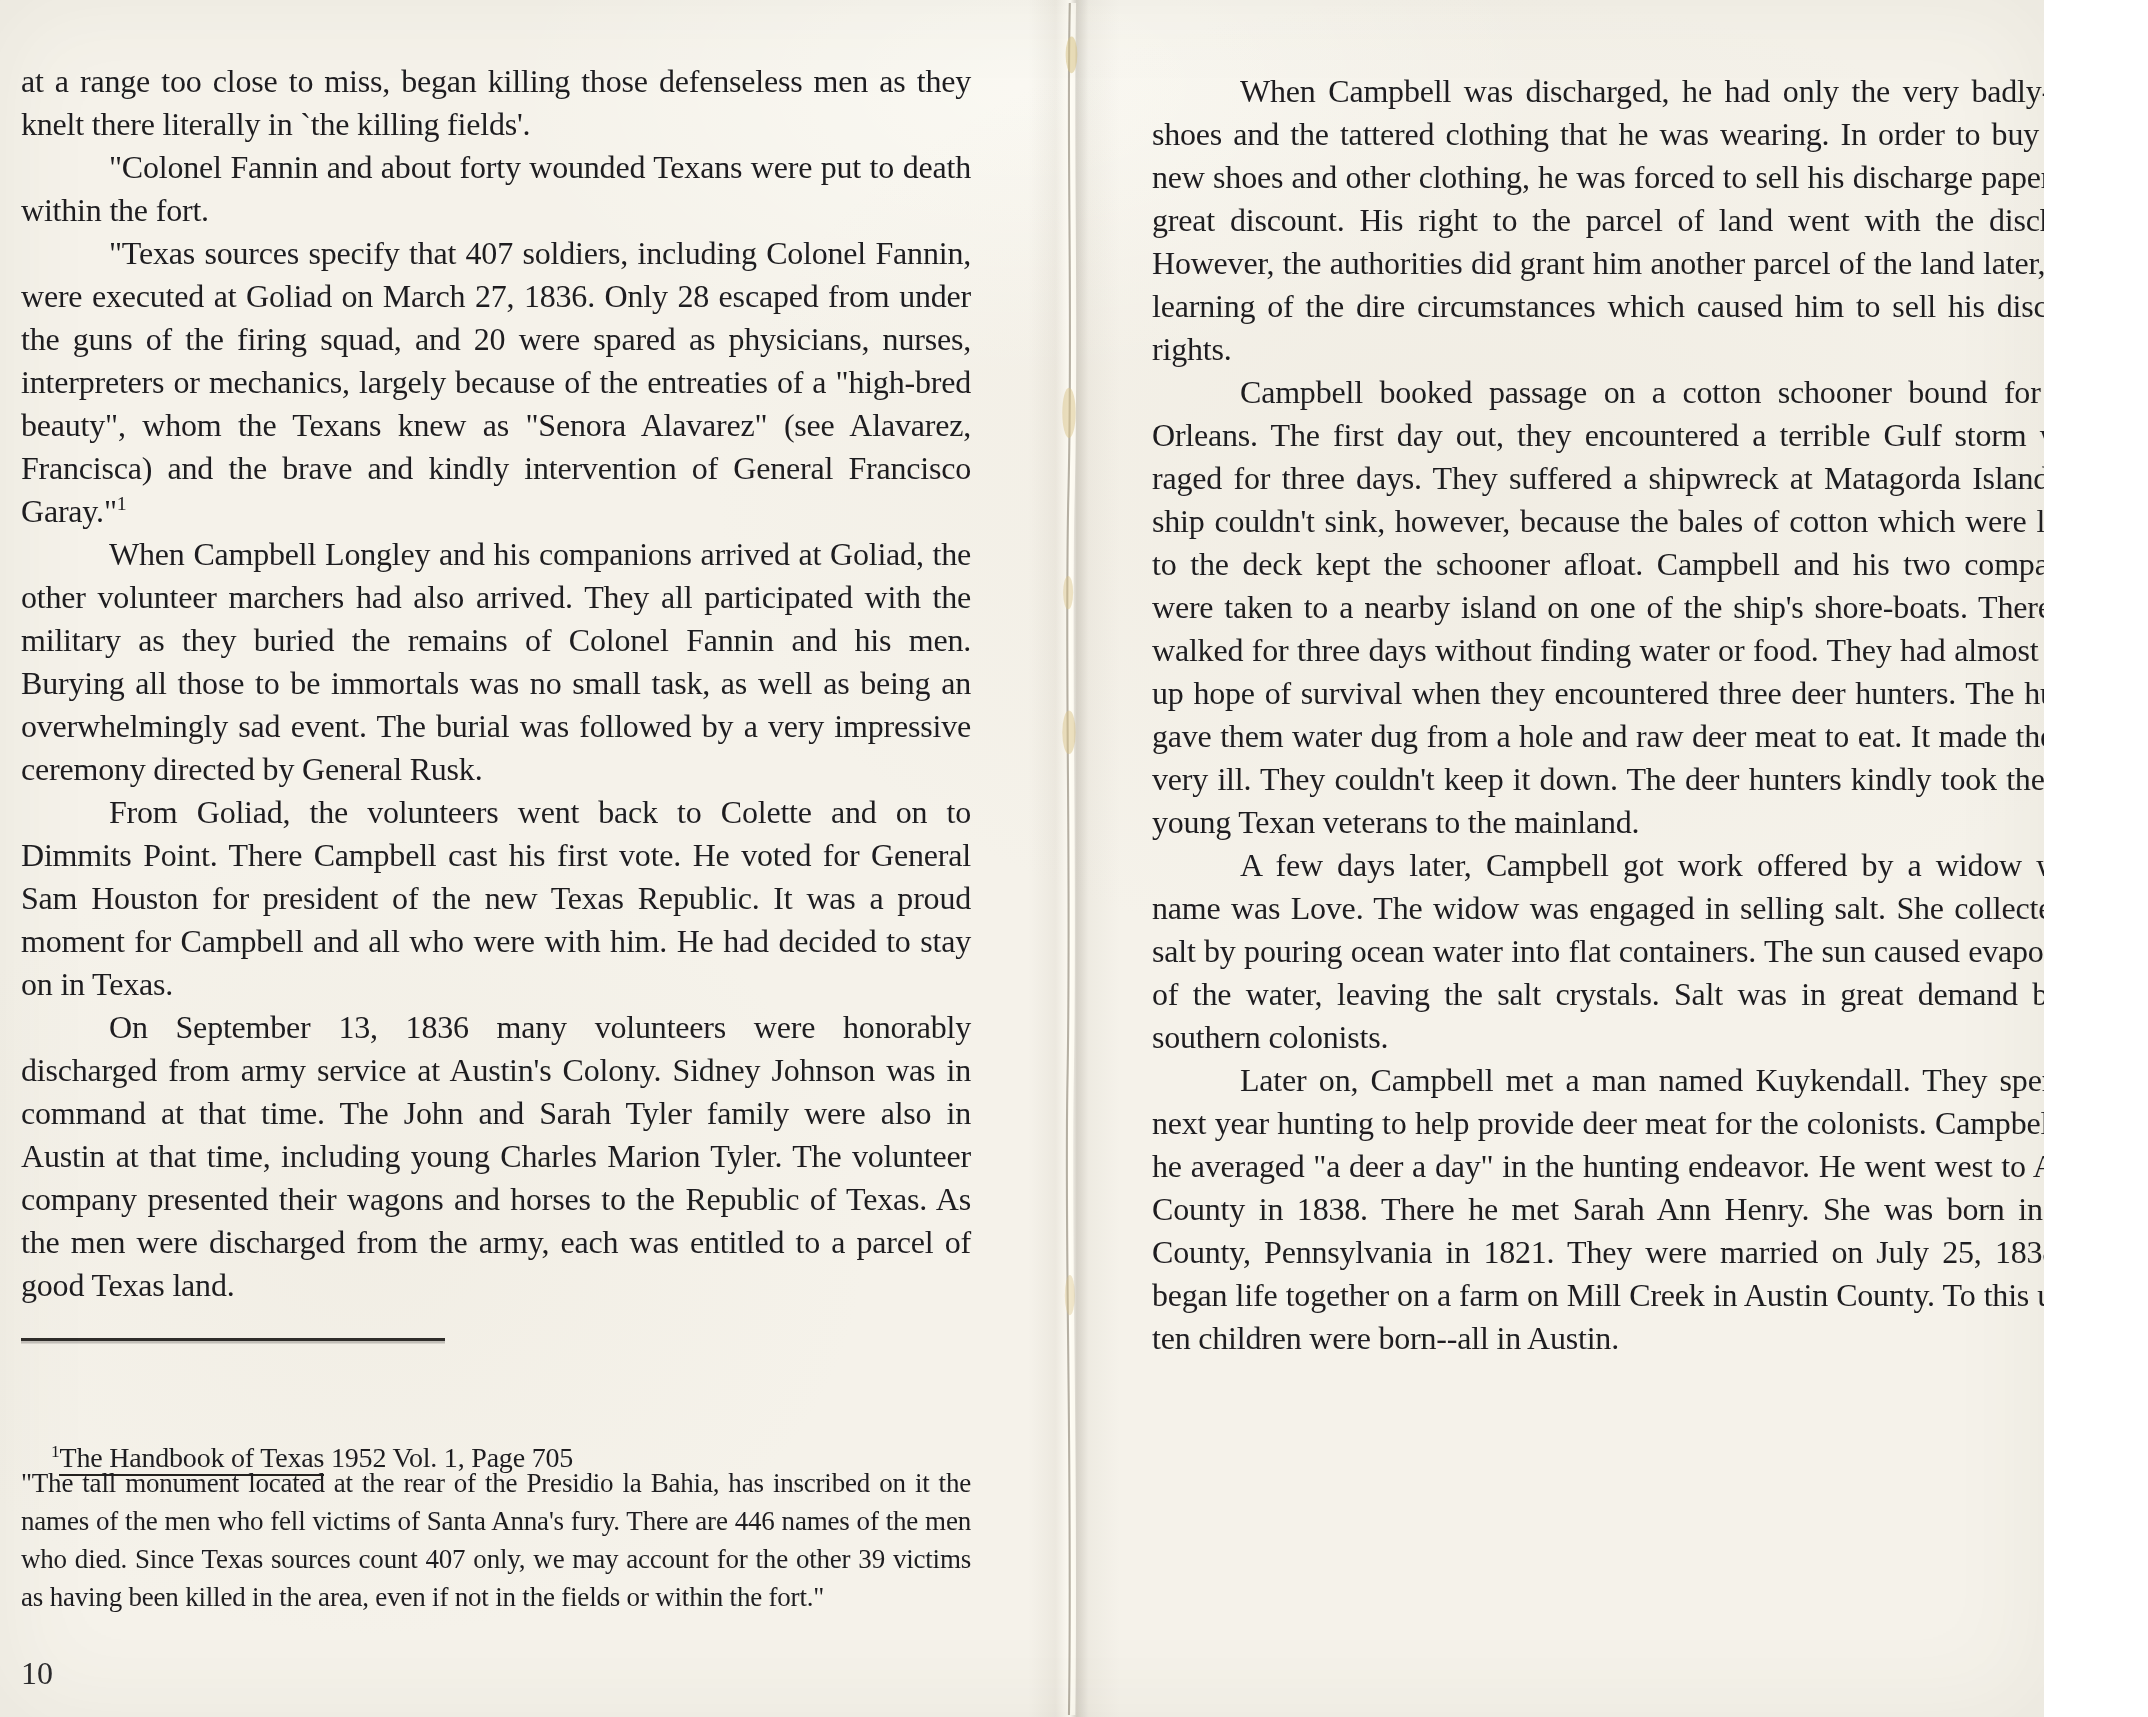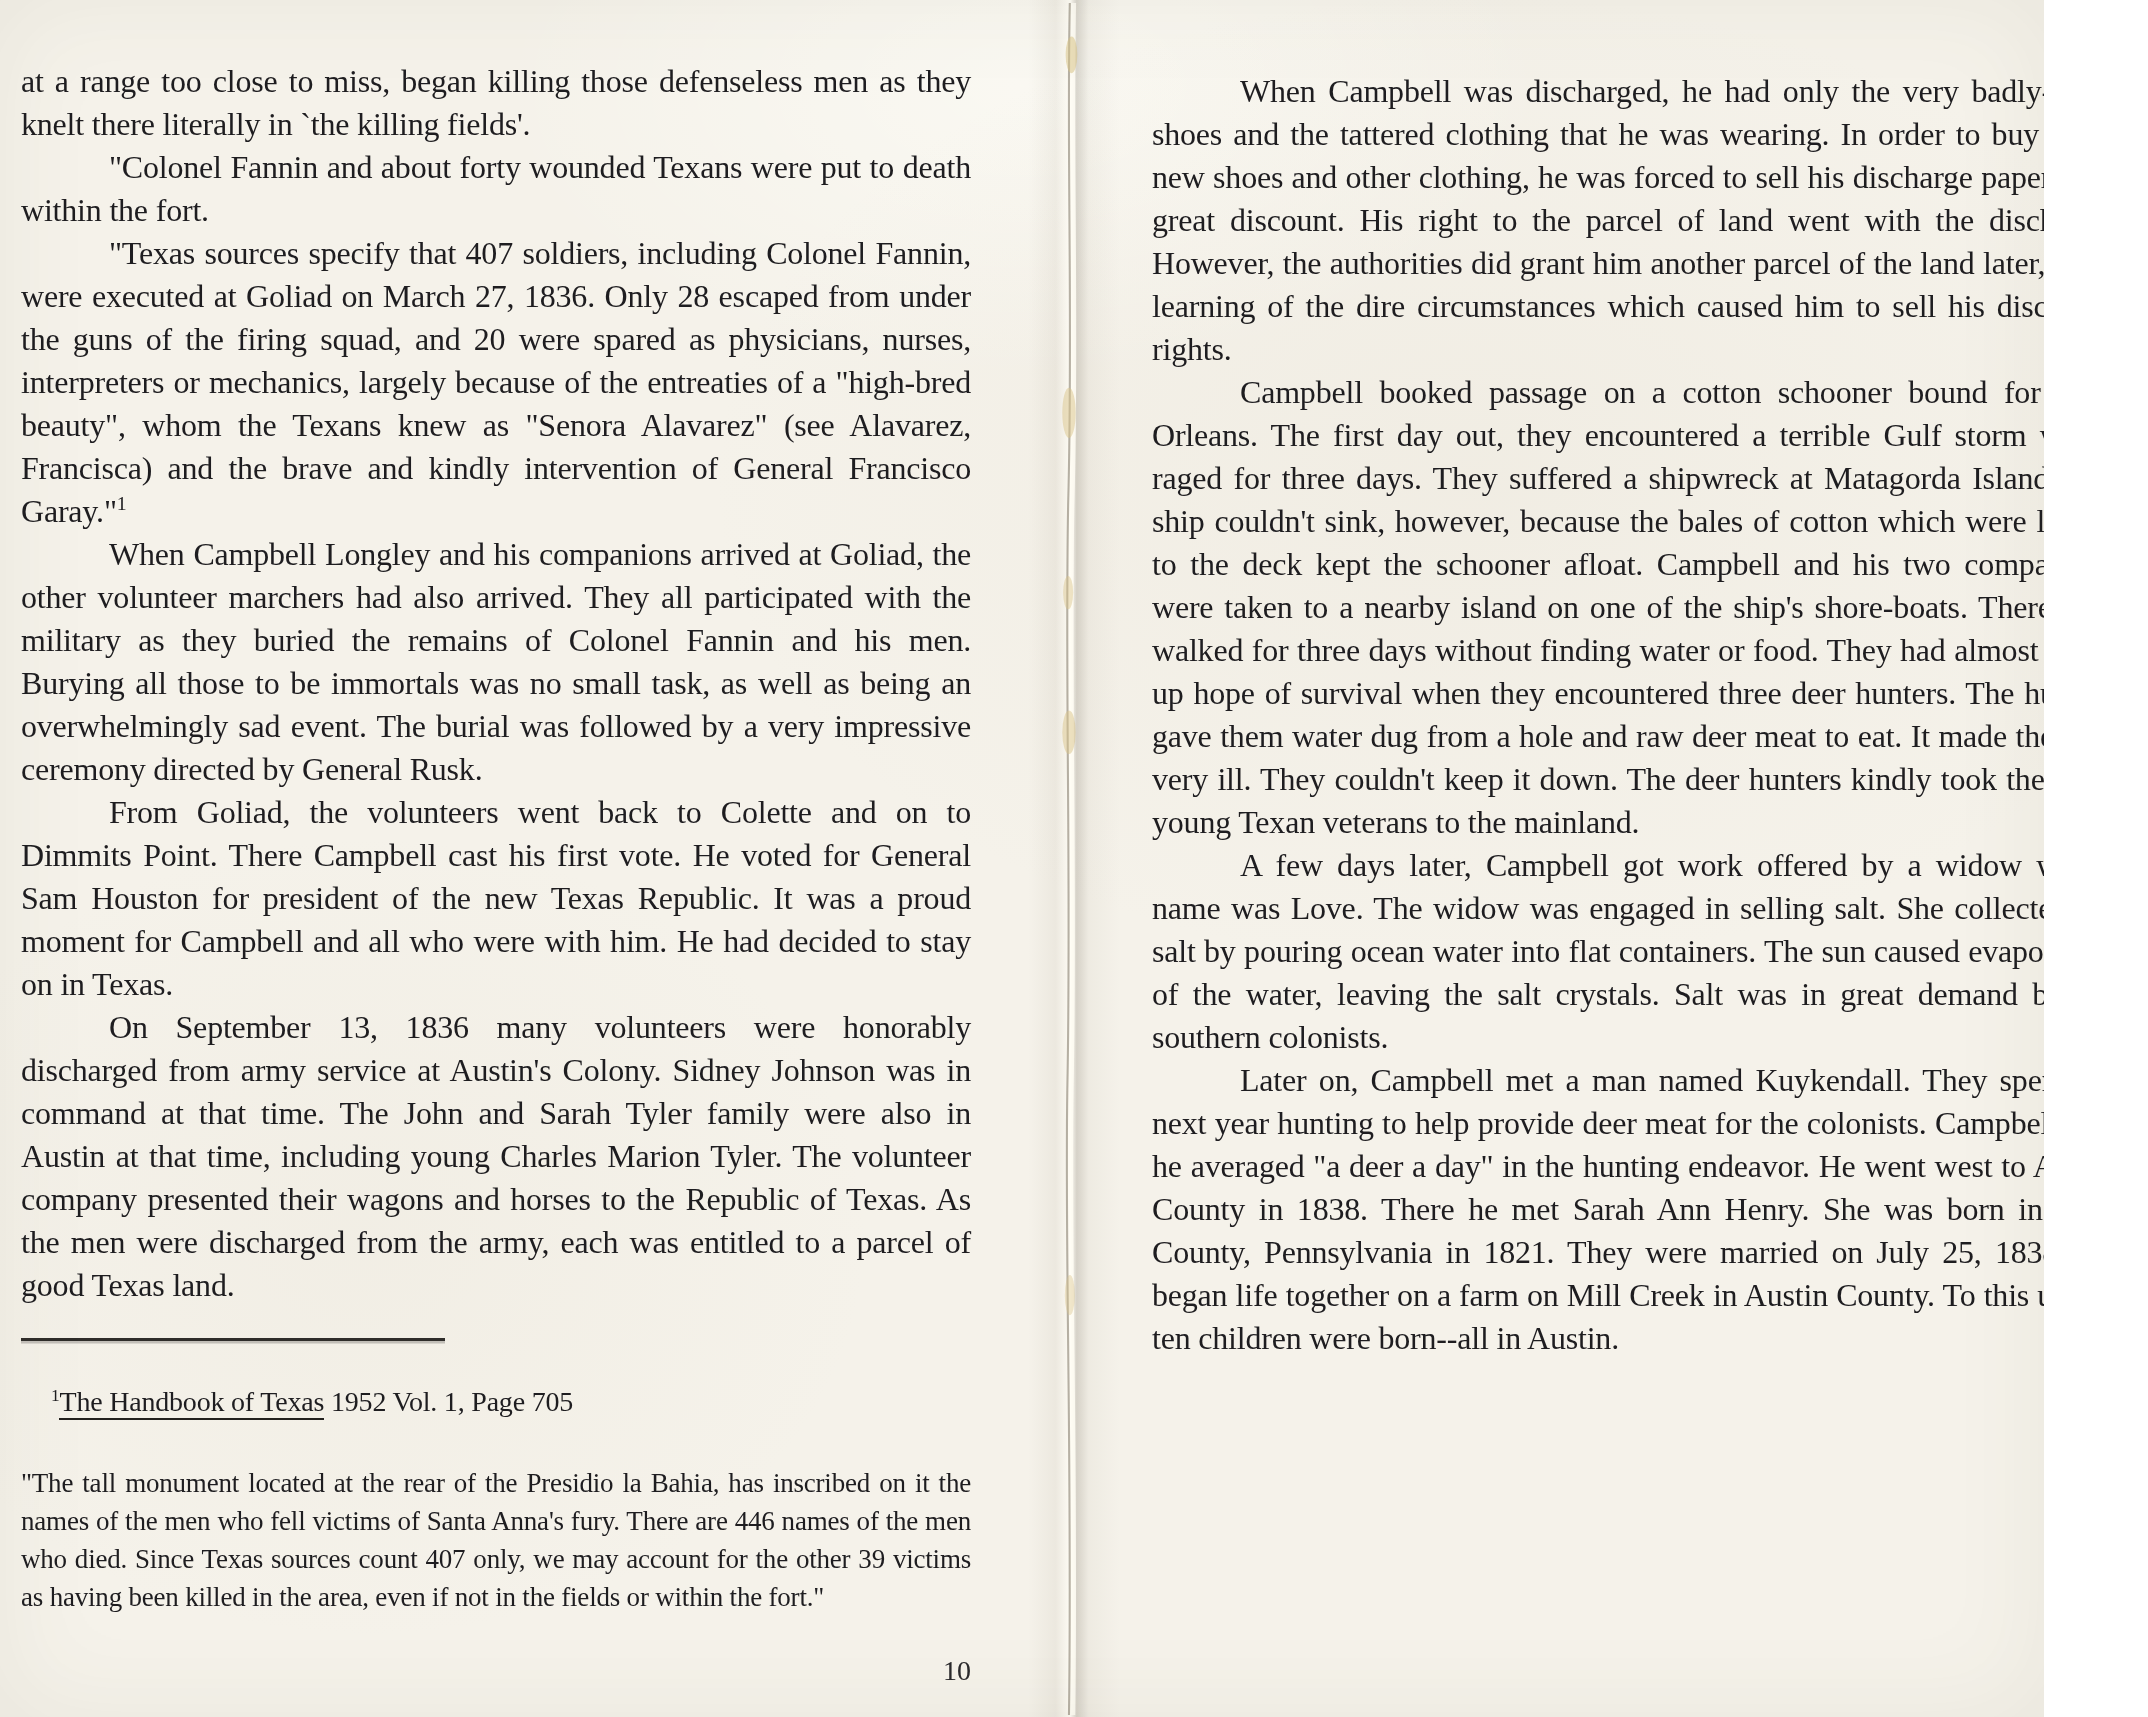--- a/index.html
+++ b/index.html
@@ -29,34 +29,34 @@
   #left-col{left:21px;top:60px;width:950px;}
   #right-col{left:1152px;top:70px;width:965px;}
   .para{margin:0;}
   .para.indent{text-indent:88px;}
   .sup{font-size:0.62em;vertical-align:super;line-height:0;}
   #footnote-divider{
     position:absolute;left:21px;top:1338px;width:424px;height:3.4px;
     background:#2f2d2a;box-shadow:0 2.5px 0 rgba(47,45,42,0.25);
   }
   #footnote-ref{
-    position:absolute;left:21px;top:1386px;width:950px;
+    position:absolute;left:21px;top:1442px;width:950px;
     font-size:28px;letter-spacing:-0.2px;
   }
   #footnote-ref .pad{display:inline-block;width:30px;}
   #footnote-ref .underlined{
     border-bottom:2.5px solid #23211e;padding-bottom:0.8px;
   }
   #footnote-quote{
     position:absolute;left:21px;top:1464px;width:950px;
     font-size:27px;line-height:38px;text-align:justify;letter-spacing:-0.2px;
   }
   .page-number{
-    position:absolute;font-size:28px;color:#2a292c;
-    text-align:right;
+    position:absolute;font-size:32px;color:#2a292c;
+    text-align:left;
   }
   #page-number-left{left:21px;top:1655px;width:950px;}
   #page-number-right{left:1166px;top:1661px;width:965px;}
   #gutter{
     position:absolute;left:1028px;top:0;width:92px;height:1718px;
     pointer-events:none;
     background:linear-gradient(90deg,
       rgba(0,0,0,0) 0%,
       rgba(130,118,96,0.08) 30%,
       rgba(255,253,246,0.85) 46%,

